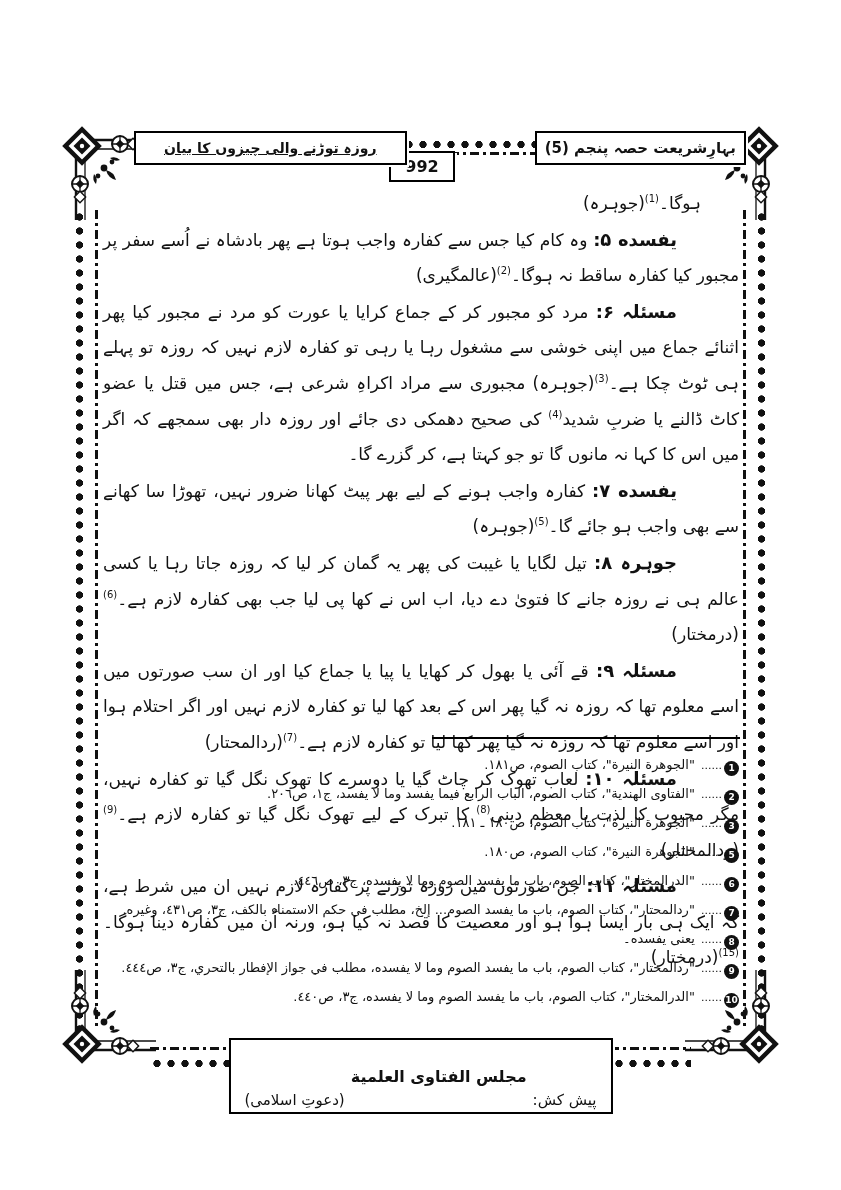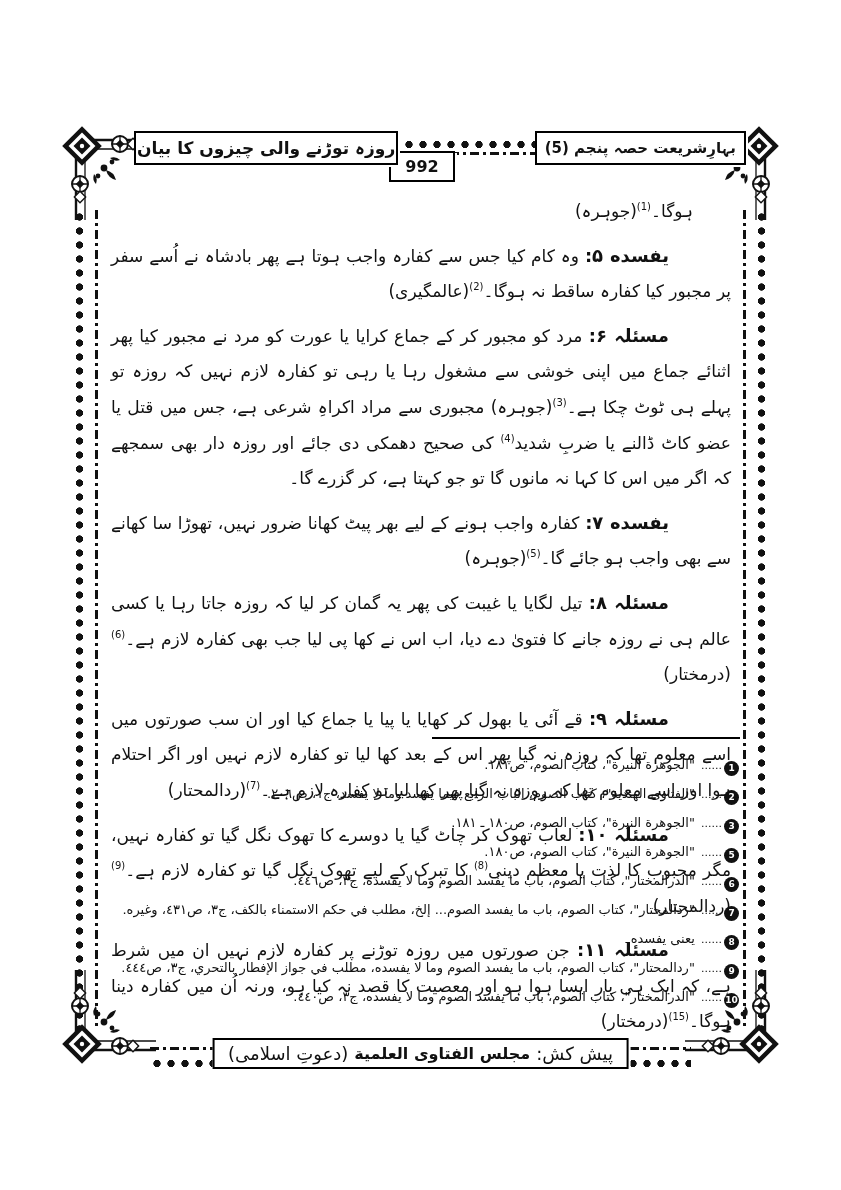--- a/index.html
+++ b/index.html
@@ -22,48 +22,48 @@
   .corner{position:absolute; width:96px; height:96px; z-index:4;}
   .corner.tr{transform:scaleX(-1);} .corner.bl{transform:scaleY(-1);} .corner.br{transform:scale(-1,-1);}
   
   .hbox{
     position:absolute; z-index:6; background:#fff; border:2px solid #000;
     display:flex; align-items:center; justify-content:center;
     font-weight:bold; white-space:nowrap; box-shadow:2px 2px 0 #fff;
   }
   .hbox-right{top:131px; right:95px; height:30px; padding:0 8px; font-size:15px;}
   .hbox-center{top:151px; left:389px; width:62px; height:27px; font-size:16px; font-family:"DejaVu Sans", sans-serif;}
-  .hbox-left{top:131px; left:134px; height:30px; padding:0 1px; font-size:17px;}
+  .hbox-left{top:131px; left:134px; height:30px; padding:0 28px; font-size:14px;text-decoration:underline;}
   
   .content{
     position:absolute; left:103px; top:186px; width:636px; z-index:3;
     font-size:17px; line-height:35.6px; text-align:justify;
   }
-  .content p{margin:8px;}
+  .content p{margin:0;}
   .intro{text-align:right; padding-left:0; padding-right:38px;}
   .para{text-indent:62px;}
   .para-label{font-weight:bold; font-size:18px;}
   sup{font-size:10px; line-height:0;}
   
   .fn-sep{position:absolute; top:737px; right:101px; width:308px; border-top:2.5px solid #000; z-index:3;}
   .footnotes{position:absolute; left:103px; top:751px; width:636px; z-index:3; font-size:13px;}
   .fn-row{display:block; line-height:28px; text-align:right; white-space:nowrap;}
   .fn-num{
     display:inline-flex; width:15px; height:15px; border-radius:50%;
     background:#111; color:#fff; font-size:9px; font-weight:bold;
     align-items:center; justify-content:center; vertical-align:-2px;
   }
   .fn-dots{letter-spacing:1px; margin:0 2px; font-size:11px;}
   
   .fbox{
     position:absolute; z-index:6; top:1038px; left:50%; transform:translateX(-50%);
     background:#fff; border:2px solid #000; padding:3px 14px; white-space:nowrap;
     display:flex; align-items:center; gap:6px; box-shadow:2px 2px 0 #fff;
   }
-  .fbox .pfx,.fbox .sfx{font-size:18px;}
+  .fbox .pfx,.fbox .sfx{font-size:15px;margin-top:48px;}
   .fbox .pub{font-size:16px; font-weight:bold;}
 </style>
 </head>
 <body>
 
 <div class="page">
 
   <div class="chain-h" style="left:150px; right:150px; top:139px;"></div>
   <div class="dash-h" style="left:150px; right:150px; top:152px;"></div>
   <div class="dash-h" style="left:150px; right:150px; top:1047px;"></div>
@@ -207,21 +207,21 @@
 
   <div class="content" dir="rtl">
     <p class="intro">ہوگا۔<sup>(1)</sup>(جوہرہ)</p>
     <div id="paragraphs">
   <p class="para"><b class="para-label">يفسده ۵:</b> <span class="para-text">وہ کام کیا جس سے کفارہ واجب ہوتا ہے پھر بادشاہ نے اُسے سفر پر مجبور کیا کفارہ ساقط نہ ہوگا۔<sup>(2)</sup>(عالمگیری)</span></p>
 
   <p class="para"><b class="para-label">مسئلہ ۶:</b> <span class="para-text">مرد کو مجبور کر کے جماع کرایا یا عورت کو مرد نے مجبور کیا پھر اثنائے جماع میں اپنی خوشی سے مشغول رہا یا رہی تو کفارہ لازم نہیں کہ روزہ تو پہلے ہی ٹوٹ چکا ہے۔<sup>(3)</sup>(جوہرہ) مجبوری سے مراد اکراہِ شرعی ہے، جس میں قتل یا عضو کاٹ ڈالنے یا ضربِ شدید<sup>(4)</sup> کی صحیح دھمکی دی جائے اور روزہ دار بھی سمجھے کہ اگر میں اس کا کہا نہ مانوں گا تو جو کہتا ہے، کر گزرے گا۔</span></p>
 
   <p class="para"><b class="para-label">يفسده ۷:</b> <span class="para-text">کفارہ واجب ہونے کے لیے بھر پیٹ کھانا ضرور نہیں، تھوڑا سا کھانے سے بھی واجب ہو جائے گا۔<sup>(5)</sup>(جوہرہ)</span></p>
 
-  <p class="para"><b class="para-label">مسئلہ ۸:</b> <span class="para-text">تیل لگایا یا غیبت کی پھر یہ گمان کر لیا کہ روزہ جاتا رہا یا کسی عالم ہی نے روزہ جانے کا فتویٰ دے دیا، اب اس نے کھا پی لیا جب بھی کفارہ لازم ہے۔<sup>(6)</sup>(درمختار)</span></p>
+  <p class="para"><b class="para-label">جوہرہ ۸:</b> <span class="para-text">تیل لگایا یا غیبت کی پھر یہ گمان کر لیا کہ روزہ جاتا رہا یا کسی عالم ہی نے روزہ جانے کا فتویٰ دے دیا، اب اس نے کھا پی لیا جب بھی کفارہ لازم ہے۔<sup>(6)</sup>(درمختار)</span></p>
 
   <p class="para"><b class="para-label">مسئلہ ۹:</b> <span class="para-text">قے آئی یا بھول کر کھایا یا پیا یا جماع کیا اور ان سب صورتوں میں اسے معلوم تھا کہ روزہ نہ گیا پھر اس کے بعد کھا لیا تو کفارہ لازم نہیں اور اگر احتلام ہوا اور اسے معلوم تھا کہ روزہ نہ گیا پھر کھا لیا تو کفارہ لازم ہے۔<sup>(7)</sup>(ردالمحتار)</span></p>
 
   <p class="para"><b class="para-label">مسئلہ ۱۰:</b> <span class="para-text">لعاب تھوک کر چاٹ گیا یا دوسرے کا تھوک نگل گیا تو کفارہ نہیں، مگر محبوب کا لذت یا معظم دینی<sup>(8)</sup> کا تبرک کے لیے تھوک نگل گیا تو کفارہ لازم ہے۔<sup>(9)</sup>(ردالمحتار)</span></p>
 
   <p class="para"><b class="para-label">مسئلہ ۱۱:</b> <span class="para-text">جن صورتوں میں روزہ توڑنے پر کفارہ لازم نہیں ان میں شرط ہے، کہ ایک ہی بار ایسا ہوا ہو اور معصیت کا قصد نہ کیا ہو، ورنہ اُن میں کفارہ دینا ہوگا۔<sup>(15)</sup>(درمختار)</span></p>
 </div>
   </div>
 
   <div class="fn-sep"></div>

